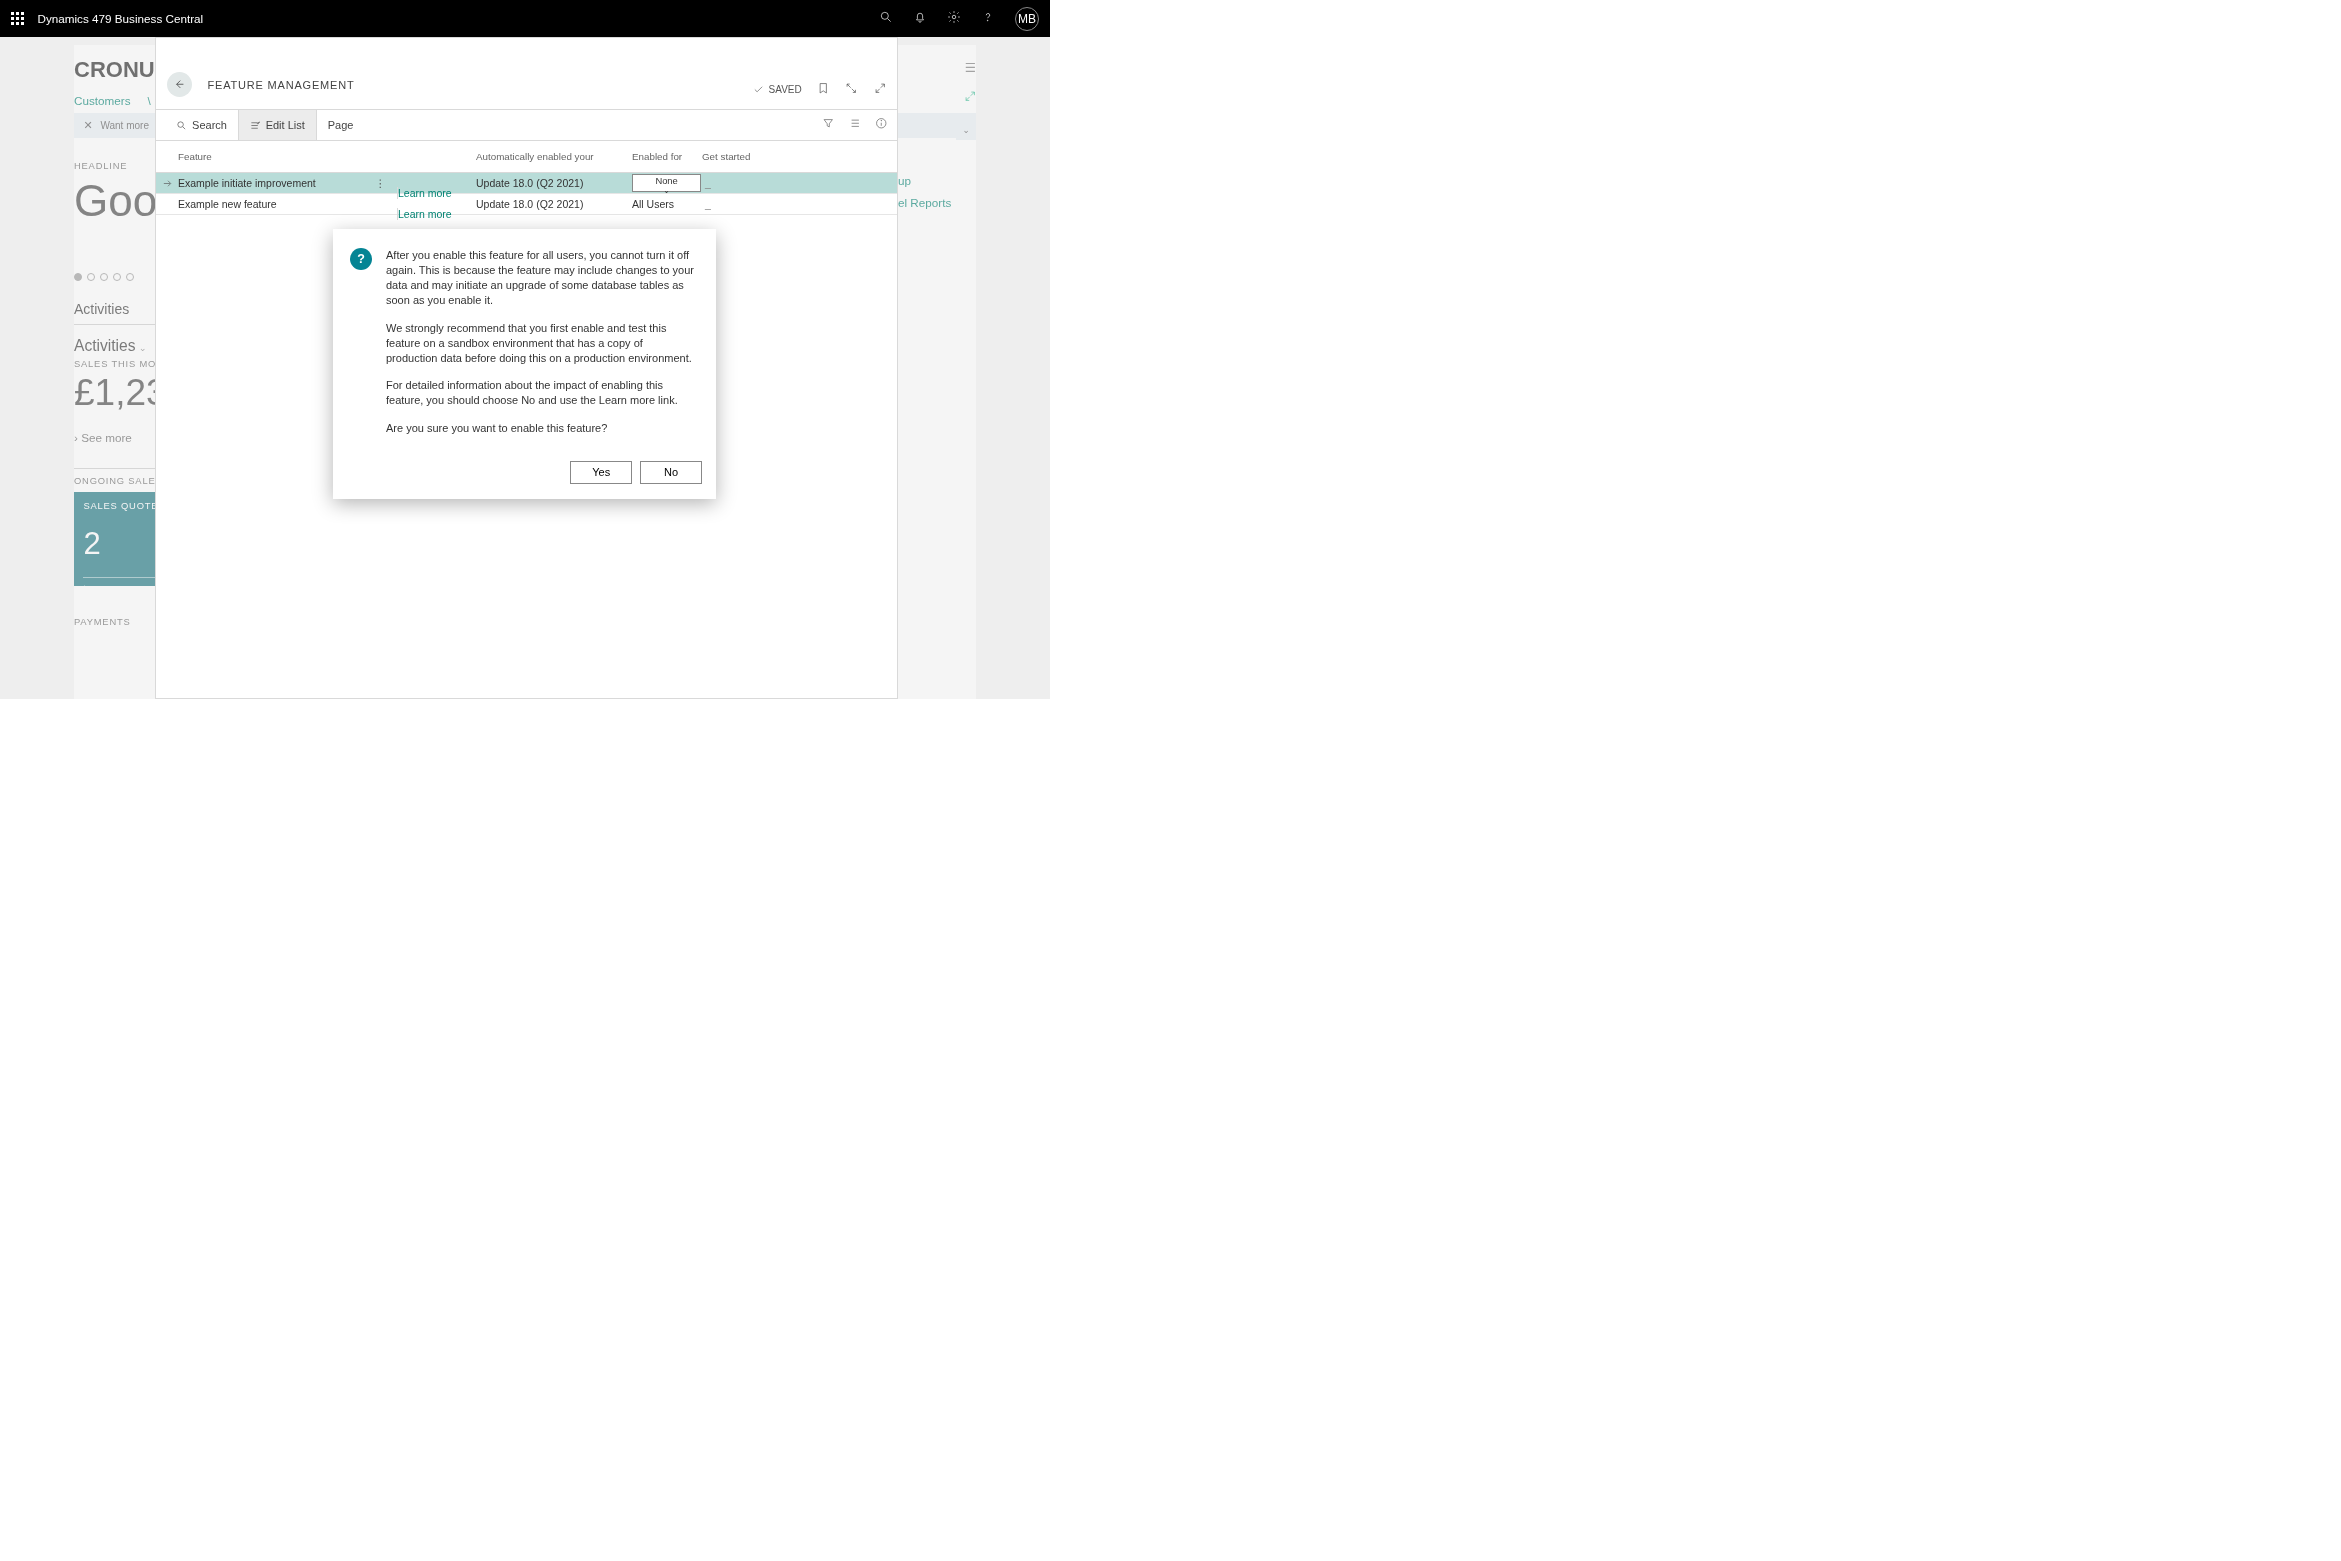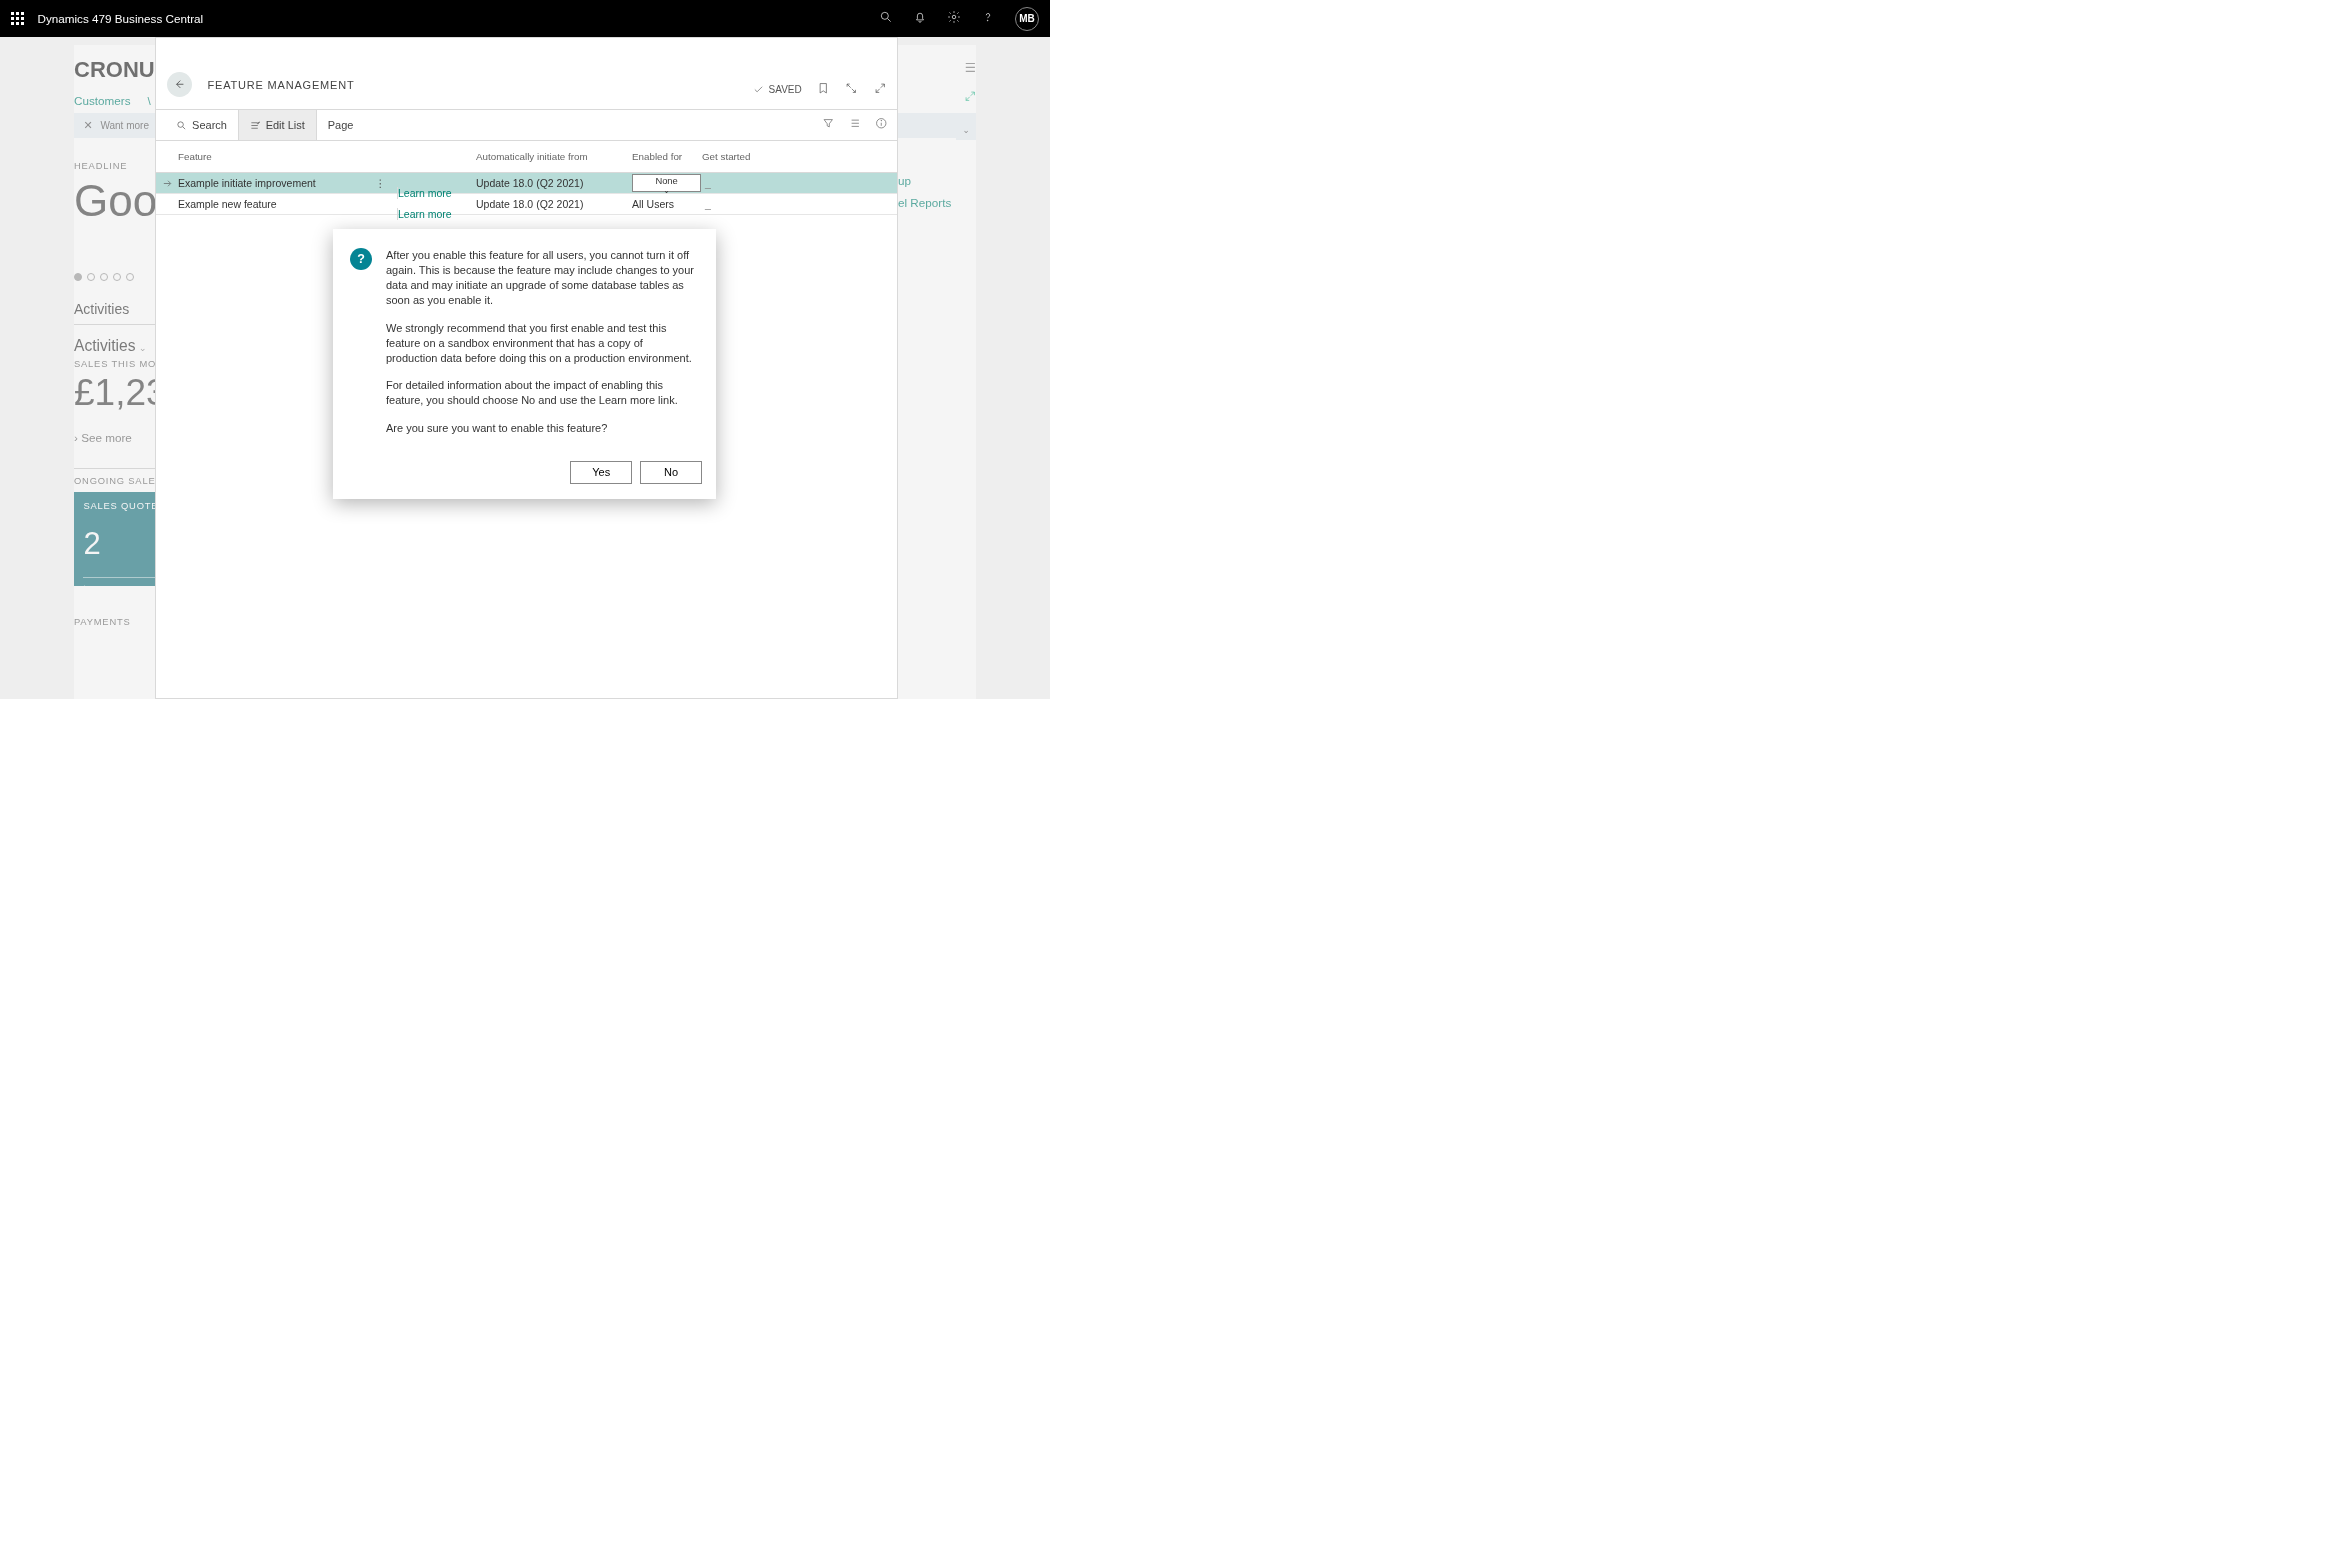--- a/index.html
+++ b/index.html
@@ -14,21 +14,21 @@
   html,body{margin:0;padding:0;font-family:"Segoe UI",Arial,sans-serif;color:var(--text);background:#fff;}
   body{width:1050px;height:699px;overflow:hidden;position:relative;}
   
   .topbar{height:37px;background:#000;color:#fff;display:flex;align-items:center;justify-content:space-between;padding:0 11px;}
   .topbar-left{display:flex;align-items:center;gap:12.5px;}
   .waffle{width:14px;height:14px;display:grid;grid-template-columns:repeat(3,1fr);grid-template-rows:repeat(3,1fr);gap:1.6px;}
   .waffle span{background:#fff;width:3.1px;height:3.1px;}
   .product{font-size:11.7px;}
   .topbar-right{display:flex;align-items:center;gap:20px;}
   .topicon svg{width:14px;height:14px;stroke:#fff;fill:none;stroke-width:1.2;}
-  .avatar{width:22px;height:22px;border-radius:50%;border:0.8px solid #888;display:flex;align-items:center;justify-content:center;font-size:10px;font-weight:bold;}
+  .avatar{width:22px;height:22px;border-radius:50%;border:0.8px solid #888;display:flex;align-items:center;justify-content:center;font-size:12px;}
   
   .workspace{position:absolute;top:37px;left:0;right:0;bottom:0;background:var(--grey-bg);}
   .backpanel{position:absolute;left:74px;right:74px;top:7.8px;bottom:0;background:#fff;padding:0 0 0 0;}
   .company{font-size:22px;font-weight:600;padding:12.5px 0 0 0;color:#222;}
   .nav{display:flex;gap:17px;padding:11px 0 6.2px 0;color:var(--link);font-size:11.7px;}
   .notice{background:#e8eef4;color:#555;height:25px;display:flex;align-items:center;gap:7.8px;padding:0 9.4px;font-size:10px;}
   .notice .x{font-size:11px;}
   .headline-label{font-size:9.4px;letter-spacing:0.8px;color:#666;padding:22px 0 0 0;}
   .greeting{font-size:44px;color:#444;padding:4.7px 0 0 0;}
   .dots{display:flex;gap:4.7px;padding:47px 0 20px 0;}
@@ -246,21 +246,21 @@
             <line x1="12" y1="11" x2="12" y2="17"></line>
             <circle cx="12" cy="7" r=".6" fill="#666"></circle>
           </svg></span>
     </div>
   </div>
 
   <div class="gridhead">
     <div class="c-arrow"></div>
     <div class="c-feature">Feature</div>
     <div class="c-learn"></div>
-    <div class="c-auto">Automatically initiate from</div>
+    <div class="c-auto">Automatically enabled your</div>
     <div class="c-enabled">Enabled for</div>
     <div class="c-start">Get started</div>
   </div>
 
   <div id="grid-rows">
       <div class="row sel">
         <div class="c-arrow">
           <svg width="11" height="11" viewBox="0 0 24 24">
             <path d="M4 12h14M13 6l6 6-6 6"></path>
           </svg>

